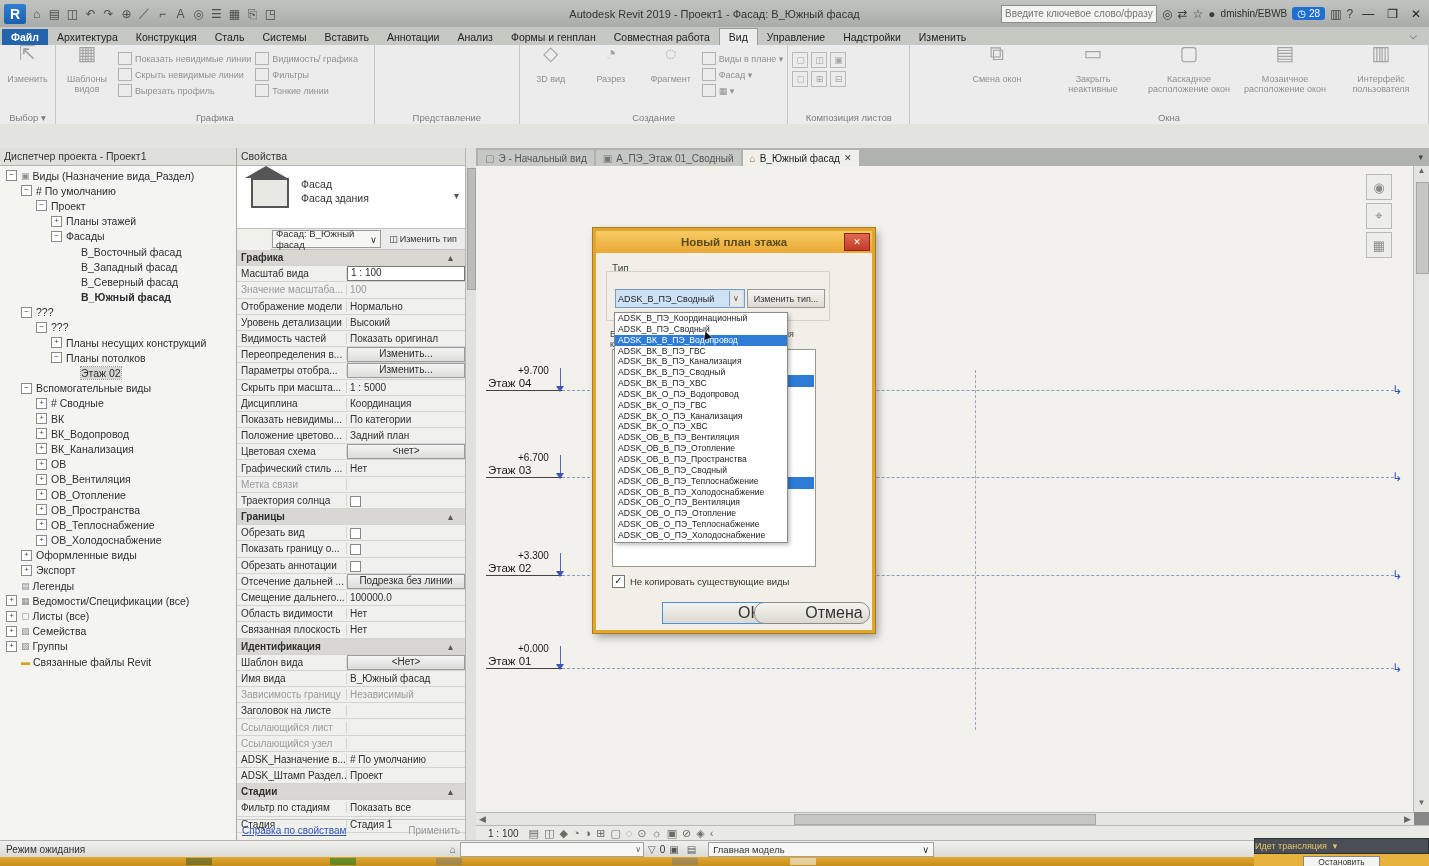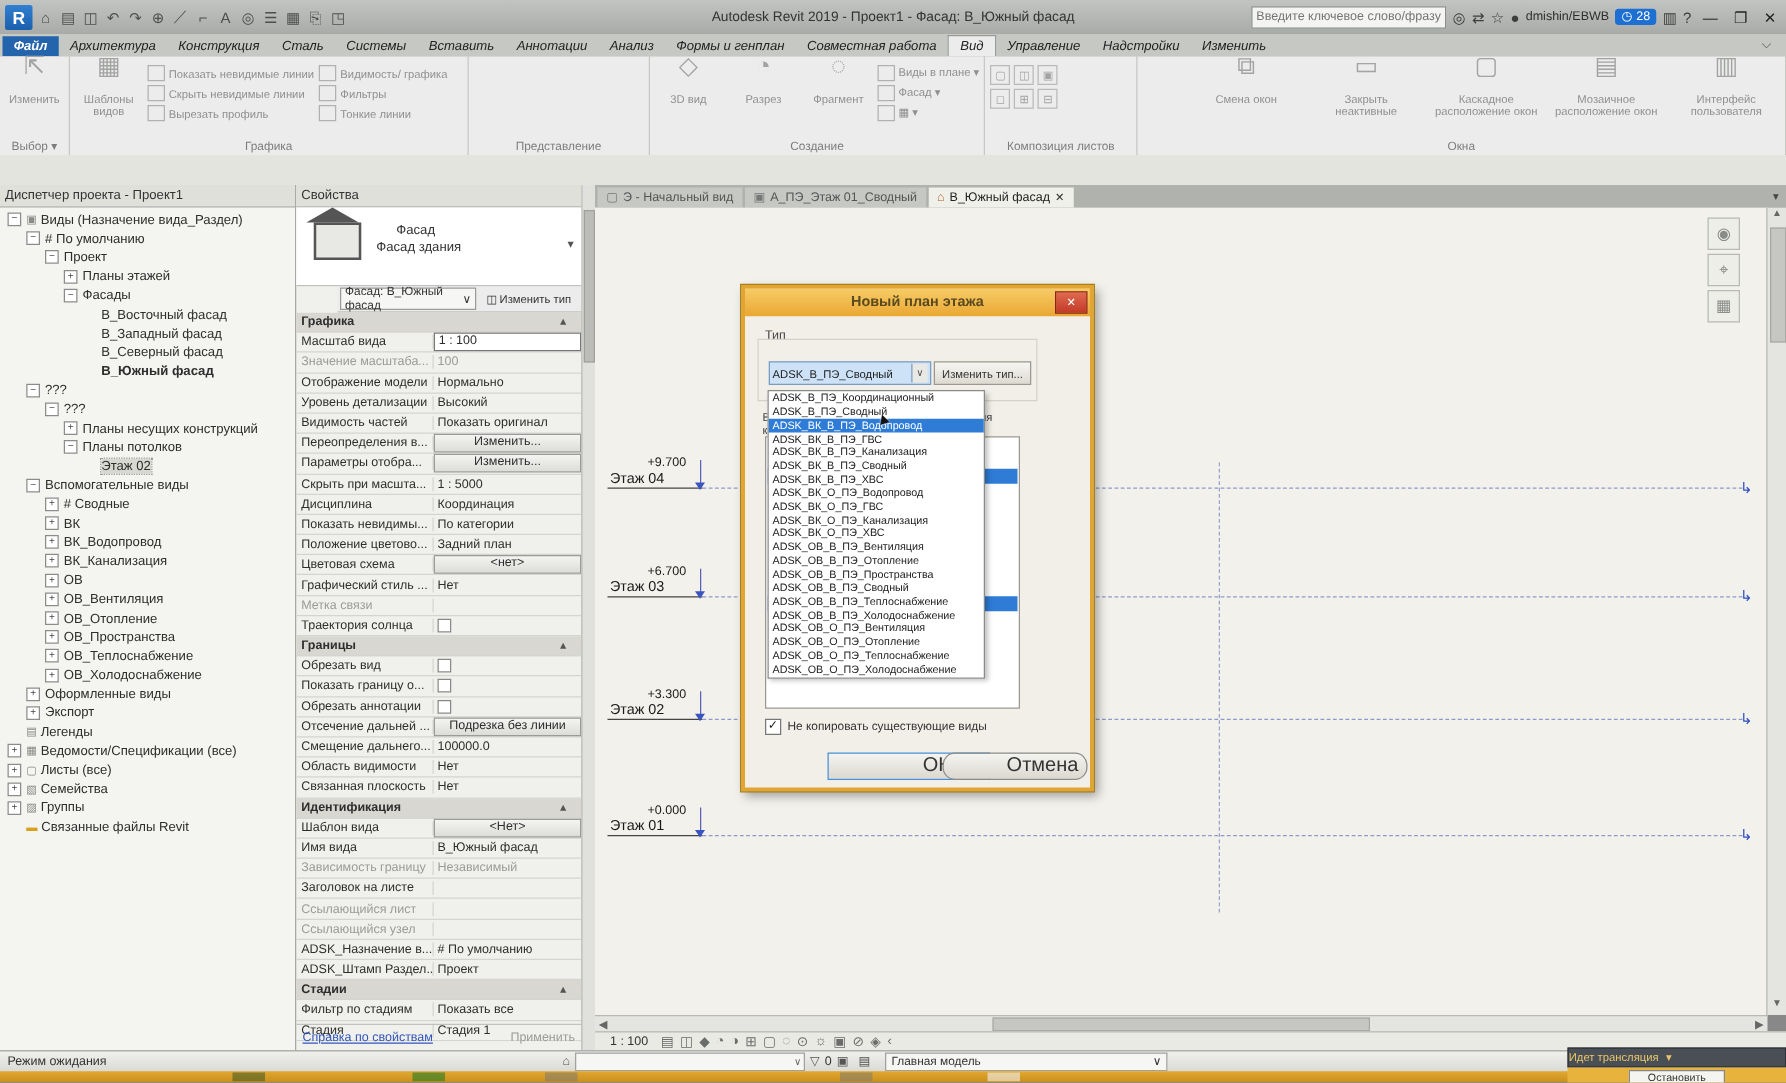--- a/index.html
+++ b/index.html
@@ -15,21 +15,21 @@
   .qat span{width:17px;height:18px;display:flex;align-items:center;justify-content:center;color:#4d4f4d;font-size:12px;}
   .apptitle{position:absolute;left:0;right:0;text-align:center;font-size:11px;color:#333;pointer-events:none;}
   .tb-right{margin-left:auto;display:flex;align-items:center;gap:5px;z-index:2;}
   .searchbox{width:148px;height:16px;font-size:10px;border:1px solid #8b8d8b;background:#f4f4f2;color:#888;padding:0 3px;}
   .tb-ico{color:#3c3e3c;font-size:12px;}
   .user{font-size:10px;color:#2d2f2d;}
   .badge{background:#1d6fd1;color:#fff;border-radius:3px;font-size:10px;padding:1px 5px;display:flex;gap:3px;align-items:center;}
   .winbtn{font-size:12px;color:#222;padding:0 4px;}
   
   .tabrow{position:absolute;left:0;top:27px;width:1429px;height:18px;background:#c6c8c4;display:flex;align-items:flex-end;padding-left:2px;box-sizing:border-box;}
-  .rtab{padding:2px 9px;font-size:10.5px;color:#222;font-style:italic;}
+  .rtab{padding:2px 9px;font-size:10.5px;color:#222;}
   .rtab.file{background:#2464ad;color:#fff;font-weight:bold;}
   .rtab.active{background:#ececе7;background-color:#ececec;border:1px solid #9a9c9a;border-bottom:none;}
   .ribbon-opt{margin-left:auto;margin-right:8px;font-size:10px;color:#555;}
   
   .ribbon{position:absolute;left:0;top:45px;width:1429px;height:79px;background:#ececec;border-bottom:1px solid #b8bab8;display:flex;}
   .rpanel{position:relative;border-right:1px solid #c6c8c4;height:100%;box-sizing:border-box;padding:3px 4px 14px 4px;display:flex;gap:4px;}
   .rpanel .plabel{position:absolute;left:0;right:0;bottom:1px;text-align:center;font-size:9.5px;color:#7c7e7c;}
   .bigbtn{width:54px;display:flex;flex-direction:column;align-items:center;justify-content:flex-start;color:#8f918f;font-size:9px;text-align:center;line-height:10px;}
   .bigbtn .bico{font-size:20px;height:26px;color:#a2a4a2;}
   .smallcol{display:flex;flex-direction:column;justify-content:flex-start;gap:3px;padding-top:4px;}
@@ -49,21 +49,21 @@
   .ticon:empty{display:none;}
   .titem.ylw .ticon{color:#d7a21d;}
   .tlabel{font-size:10.5px;color:#2e2e2e;}
   .titem.bold .tlabel{font-weight:bold;}
   .titem.sel .tlabel{background:#d8d8d3;outline:1px dotted #999;}
   
   .props{position:absolute;left:237px;top:148px;width:229px;height:692px;background:#f0f0ec;border-right:1px solid #b4b6b4;box-sizing:border-box;font-size:10px;}
   .typesel{height:62px;background:#fff;border-bottom:1px solid #c0c2c0;position:relative;}
   .house{position:absolute;left:14px;top:12px;width:34px;height:26px;background:#e8e8e4;border:2px solid #555;}
   .house:before{content:"";position:absolute;left:-8px;top:-14px;border-left:21px solid transparent;border-right:21px solid transparent;border-bottom:12px solid #555;}
-  .tsel-t1{position:absolute;left:80px;top:12px;font-size:10.5px;}
+  .tsel-t1{position:absolute;left:64px;top:12px;font-size:10.5px;}
   .tsel-t2{position:absolute;left:64px;top:26px;font-size:10.5px;}
   .tsel-arrow{position:absolute;right:6px;top:24px;color:#555;}
   .instrow{height:20px;display:flex;align-items:center;border-bottom:1px solid #c0c2c0;background:#ececе8;background-color:#ececec;margin-left:33px;}
   .instcombo{flex:1;height:16px;margin:0 2px;border:1px solid #9a9c9a;background:#f6f6f4;font-size:9.5px;display:flex;align-items:center;padding:0 3px;justify-content:space-between;}
   .edittype{width:78px;height:16px;margin-right:2px;font-size:9px;color:#333;display:flex;align-items:center;gap:2px;justify-content:center;border:1px solid transparent;}
   .pgrid{overflow:hidden;}
   .prow{display:flex;height:15.2px;border-bottom:1px solid #d4d4d0;align-items:center;}
   .plbl{width:110px;padding-left:4px;box-sizing:border-box;white-space:nowrap;overflow:hidden;flex:none;border-right:1px solid #d4d4d0;color:#2e2e2e;}
   .pval{flex:1;padding:0 3px;white-space:nowrap;overflow:hidden;color:#2e2e2e;position:relative;height:13px;line-height:13px;}
   .prow.grp{background:#d8d7d2;font-weight:bold;}

